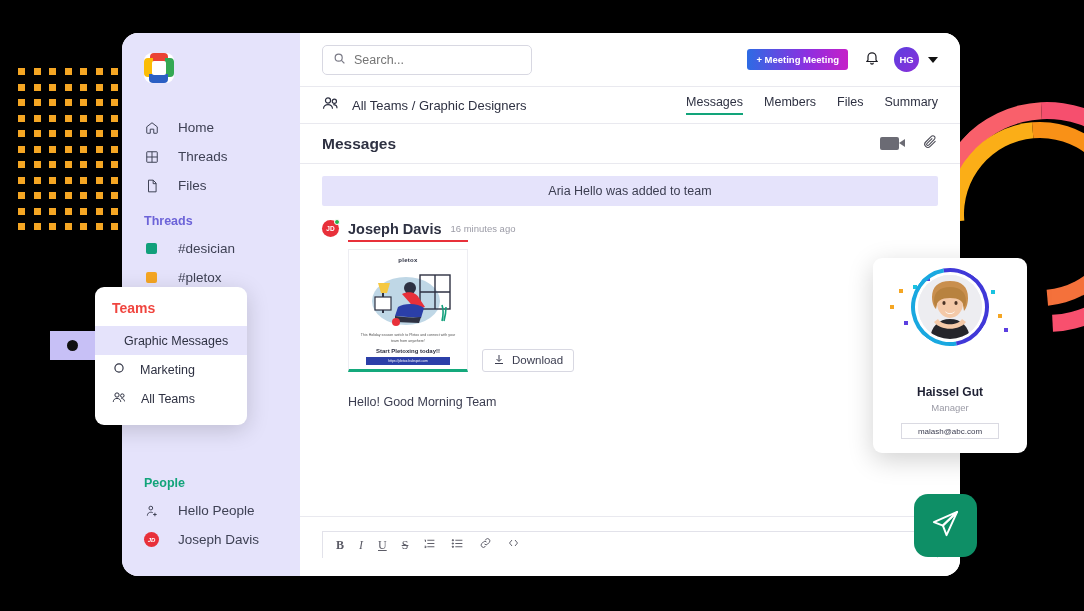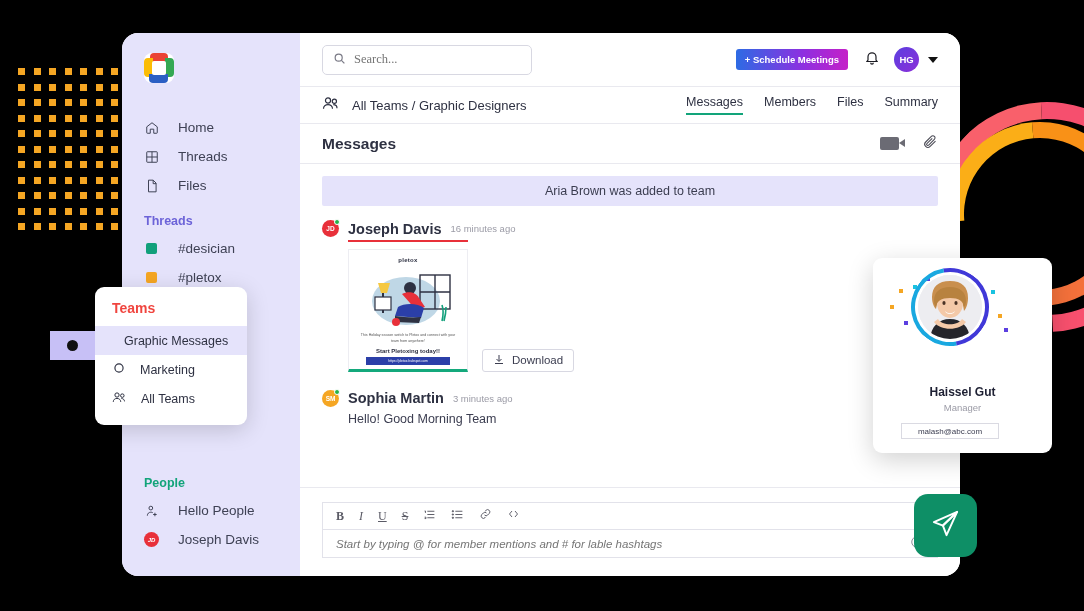--- a/index.html
+++ b/index.html
@@ -67,21 +67,21 @@
   
   .main { flex: 1; display: flex; flex-direction: column; background: #fff; min-width: 0; }
   .topbar {
     height: 54px; display: flex; align-items: center; padding: 0 22px;
     border-bottom: 1px solid #E9E9EF; flex: none;
   }
   .search {
     width: 210px; height: 30px; border: 1px solid #D8D8E2; border-radius: 5px;
     display: flex; align-items: center; gap: 8px; padding: 0 10px;
   }
-  .search input { border: none; outline: none; font-size: 12.5px; color: #888; width: 100%; font-family: Liberation Serif, serif; background: transparent; }
+  .search input { border: none; outline: none; font-size: 12.5px; color: #888; width: 100%; font-family: Liberation Sans, sans-serif; background: transparent; }
   .spacer { flex: 1; }
   .btn-schedule {
     height: 21px; padding: 0 9px; border: none; border-radius: 3px; color: #fff;
     font-size: 9.5px; font-weight: bold; cursor: pointer; font-family: inherit;
     background: linear-gradient(90deg, #2D6BE4 0%, #8E2FE0 60%, #C520C8 100%);
   }
   .bell { margin-left: 16px; cursor: pointer; }
   .avatar-hg {
     width: 25px; height: 25px; border-radius: 50%; margin-left: 14px; color: #fff;
     background: linear-gradient(135deg, #5B3FE0, #8C2FD8);
@@ -150,21 +150,21 @@
   .teams-title { color: #F0453F; font-size: 14px; font-weight: bold; padding: 0 8px 10px 17px; }
   .team-row { display: flex; align-items: center; gap: 14px; height: 29px; padding-left: 17px; font-size: 12.5px; color: #2E3142; cursor: pointer; }
   .team-row.sel { background: #E5E3FB; padding-left: 29px; gap: 0; }
   .sel-tab {
     position: absolute; left: -45px; top: 44px; width: 45px; height: 29px; background: #C7C0F6;
     display: flex; align-items: center; justify-content: center;
   }
   .sel-tab b { width: 11px; height: 11px; border-radius: 50%; background: #111; display: block; }
 
   .profile-card {
-    position: absolute; left: 873px; top: 258px; width: 179px; height: 195px; background: #fff;
+    position: absolute; left: 873px; top: 258px; width: 154px; height: 195px; background: #fff;
     border-radius: 9px; box-shadow: 0 7px 26px rgba(0,0,0,.18); overflow: hidden;
   }
   .pc-photo {
     position: absolute; left: 45px; top: 17px; width: 64px; height: 64px; border-radius: 50%;
     background: #EFEFF3; overflow: hidden;
   }
   .pc-ring {
     position: absolute; left: 38px; top: 10px; width: 78px; height: 78px; border-radius: 50%;
     border: 4px solid transparent; border-top-color: #4038D8; border-right-color: #4038D8;
     border-bottom-color: #19A8E0; border-left-color: #19A8E0; transform: rotate(35deg);
@@ -348,21 +348,21 @@
         <div class="search">
           <span>
             <svg width="13" height="13" viewBox="0 0 24 24" fill="none" stroke="#7A7A86" stroke-width="2.2">
                 <circle cx="10.5" cy="10.5" r="6.5"></circle>
                 <path d="M15.5 15.5L21 21"></path>
               </svg>
           </span>
           <input placeholder="Search..." style="">
         </div>
         <div class="spacer"></div>
-        <button class="btn-schedule">+ Schedule Meetings</button>
+        <button class="btn-schedule">+ Meeting Meeting</button>
         <span class="bell">
           <svg width="16" height="17" viewBox="0 0 24 24" fill="none" stroke="#1B1B22" stroke-width="1.8">
               <path d="M18 16v-5a6 6 0 1 0-12 0v5l-1.5 2h15z"></path>
               <path d="M10 20a2 2 0 0 0 4 0"></path>
             </svg>
         </span>
         <div class="avatar-hg">
           <span>HG</span>
         </div>
         <div class="caret"></div>
@@ -392,21 +392,21 @@
         <div class="spacer"></div>
         <span class="cam"></span>
         <span style="margin-left:24px">
           <svg width="15" height="16" viewBox="0 0 24 24" fill="none" stroke="#4A4A55" stroke-width="1.7">
               <path d="M20 10.5l-8.6 8.6a5 5 0 0 1-7.1-7.1l9-9a3.4 3.4 0 1 1 4.8 4.8l-9 9a1.8 1.8 0 1 1-2.5-2.5l8.2-8.2"></path>
             </svg>
         </span>
       </div>
 
       <div class="thread">
-        <div class="sysmsg">Aria Brown was added to team</div>
+        <div class="sysmsg">Aria Hello was added to team</div>
 
         <div class="msg">
           <div class="msg-head">
             <span class="av av-jd">
               <span>JD</span>
               <i class="dot"></i>
             </span>
             <span class="mname">Joseph Davis</span>
             <span class="mtime">16 minutes ago</span>
           </div>
@@ -443,28 +443,20 @@
                     <path d="M12 3v12M7 11l5 5 5-5"></path>
                     <path d="M4 20h16"></path>
                   </svg>
               </span>
               <span>Download</span>
             </button>
           </div>
         </div>
 
         <div class="msg" style="padding-top:18px">
-          <div class="msg-head">
-            <span class="av av-sm">
-              <span>SM</span>
-              <i class="dot"></i>
-            </span>
-            <span class="mname">Sophia Martin</span>
-            <span class="mtime">3 minutes ago</span>
-          </div>
           <div class="mtext">Hello! Good Morning Team</div>
         </div>
       </div>
 
       <div class="composer">
         <div class="fmtbar">
           <span style="font-weight:bold">B</span>
           <span style="font-style:italic">I</span>
           <span style="text-decoration:underline">U</span>
           <span style="text-decoration:line-through">S</span>
@@ -483,31 +475,20 @@
           </span>
           <span>
             <svg width="13" height="12" viewBox="0 0 24 24" fill="none" stroke="#5B5B66" stroke-width="1.9">
                 <path d="M10 14a4.5 4.5 0 0 0 6.4 0l3-3a4.5 4.5 0 1 0-6.4-6.4L11.3 6.3"></path>
                 <path d="M14 10a4.5 4.5 0 0 0-6.4 0l-3 3a4.5 4.5 0 1 0 6.4 6.4l1.7-1.7"></path>
               </svg>
           </span>
           <span>
             <svg width="13" height="12" viewBox="0 0 24 24" fill="none" stroke="#5B5B66" stroke-width="1.9">
                 <path d="M9 6l-5 6 5 6M15 6l5 6-5 6"></path>
-              </svg>
-          </span>
-        </div>
-        <div class="inputrow">
-          <input placeholder="Start by typing @ for member mentions and # for lable hashtags" style="">
-          <span>
-            <svg width="14" height="14" viewBox="0 0 24 24" fill="none" stroke="#8A8A95" stroke-width="1.7">
-                <circle cx="12" cy="12" r="9"></circle>
-                <circle cx="9" cy="10" r=".9" fill="#8A8A95"></circle>
-                <circle cx="15" cy="10" r=".9" fill="#8A8A95"></circle>
-                <path d="M8.5 14.5a4.5 4.5 0 0 0 7 0"></path>
               </svg>
           </span>
         </div>
       </div>
 
     </div>
   </div>
 
   <div class="teams-pop">
     <div class="sel-tab">

